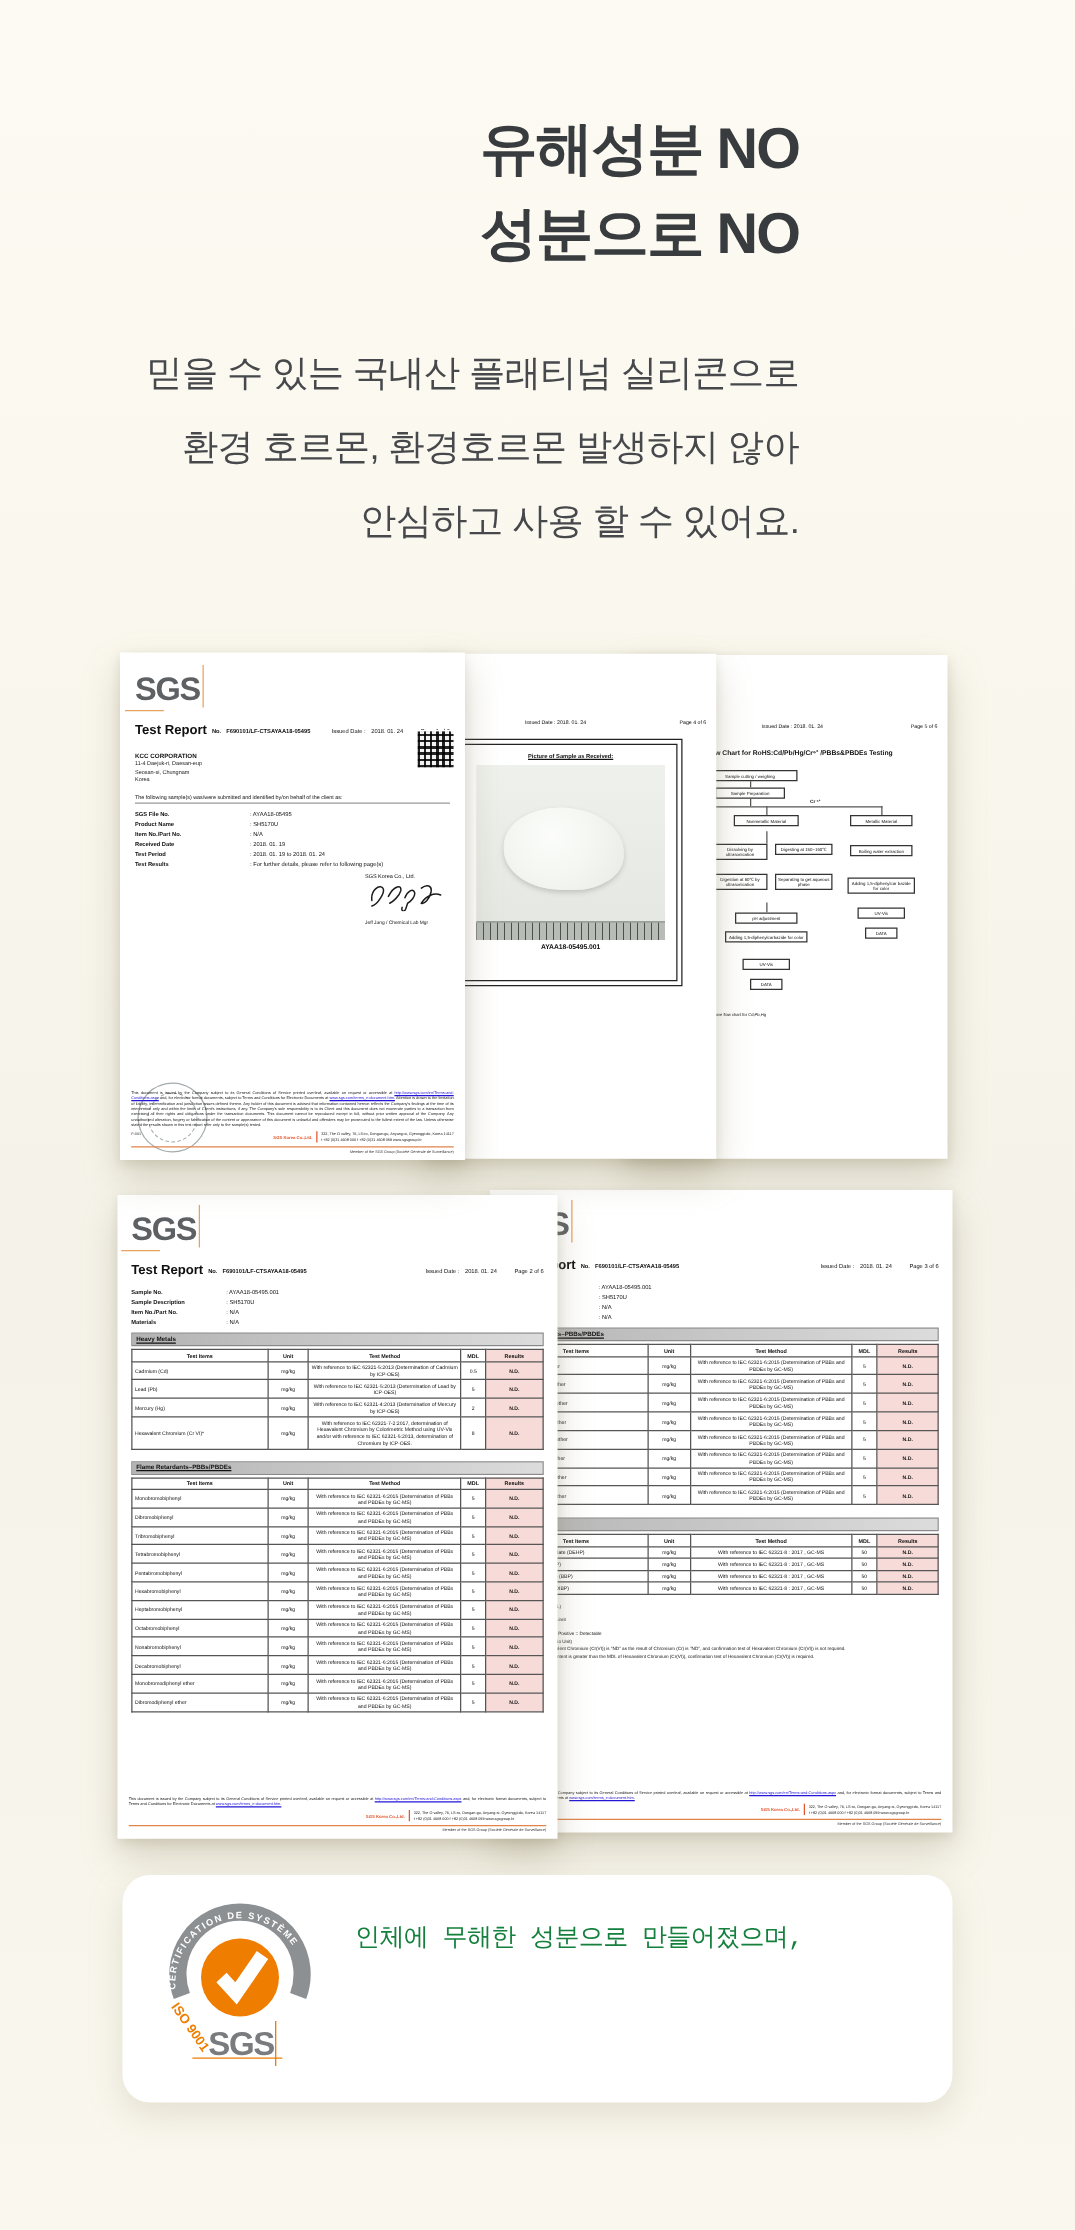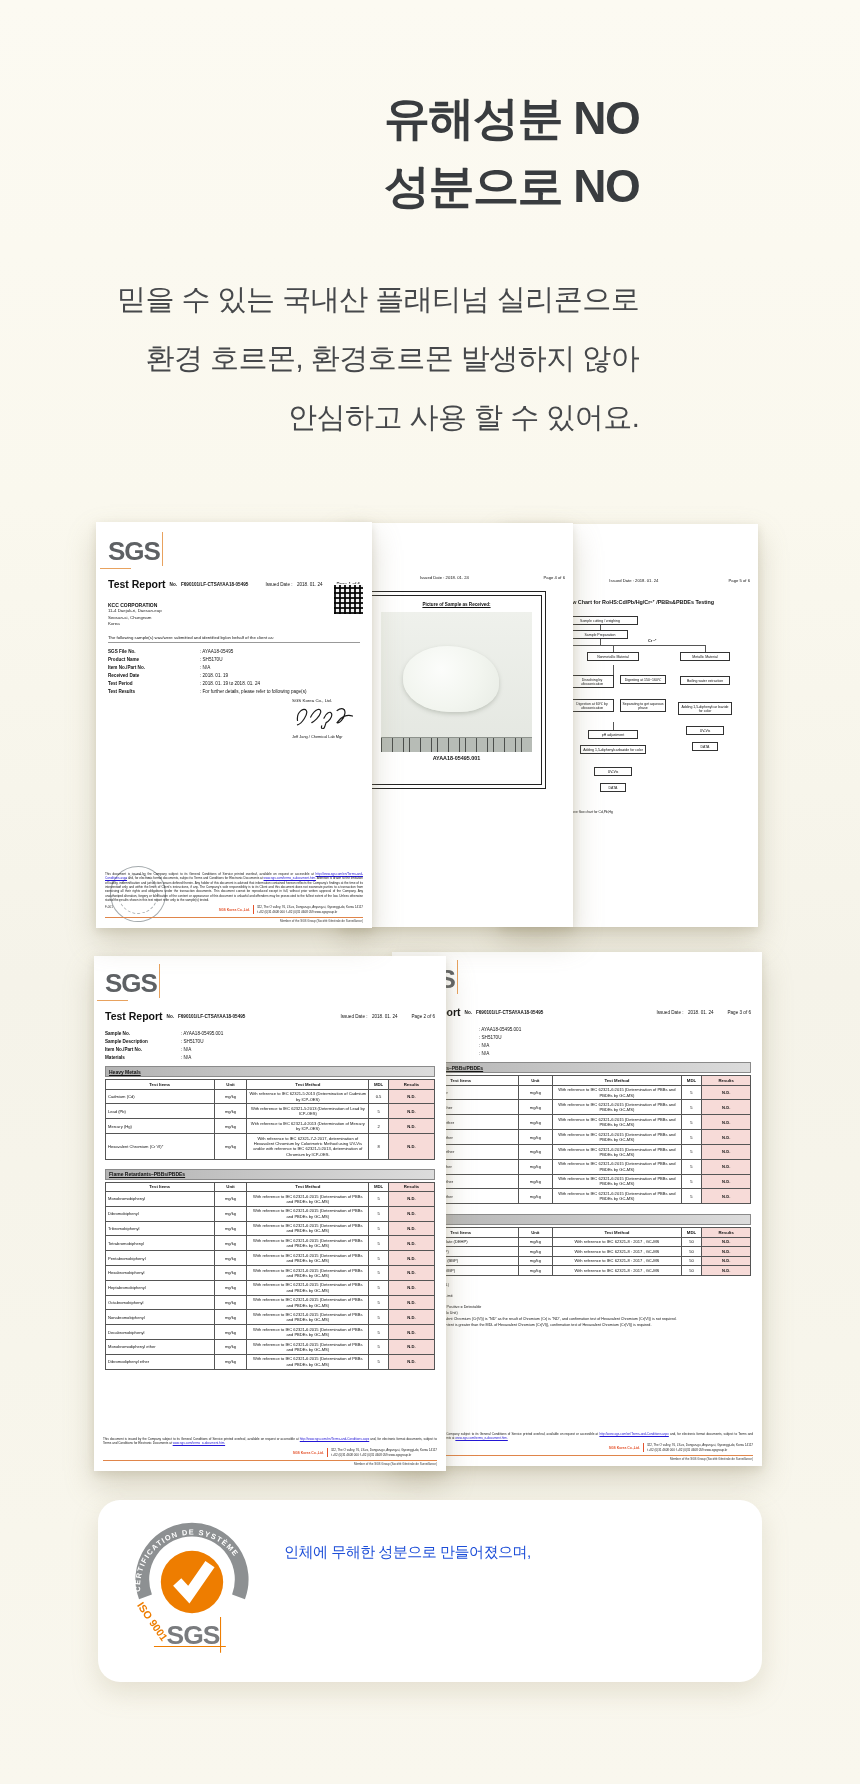--- a/index.html
+++ b/index.html
@@ -91,21 +91,21 @@
   
   .fields2 .flab { width:76px; }
   .notes { margin-top:7px; }
   .notes div { font-size:3.7px; color:#111; line-height:1.55; }
   
   .card { position:absolute; left:98px; top:1500px; width:664px; height:182px; background:#fff; border-radius:22px;
           box-shadow:0 10px 26px rgba(170,160,125,.26); z-index:20; }
   .badge { position:absolute; left:30px; top:8px; width:128px; height:148px; }
   .card-text { position:absolute; left:186px; top:18px; }
   .card-text h2 { font-size:33px; font-weight:800; letter-spacing:-1px; color:#34383b; }
-  .card-text p { font-size:15px; line-height:36px; color:#1d4ed8; letter-spacing:-0.5px; }
+  .card-text p { font-size:20px; line-height:36px; color:#15803d; letter-spacing:-0.5px;font-family:Liberation Mono, monospace; }
   .card-text p:first-of-type { margin-top:16px; }
 </style>
 </head>
 <body>
 
 <section class="hero">
   <h1><span>유해성분 NO</span><br><span>성분으로 NO</span></h1>
   <p><span>믿을 수 있는 국내산 플래티넘 실리콘으로</span><br><span>환경 호르몬, 환경호르몬 발생하지 않아</span><br><span>안심하고 사용 할 수 있어요.</span></p>
 </section>
 

